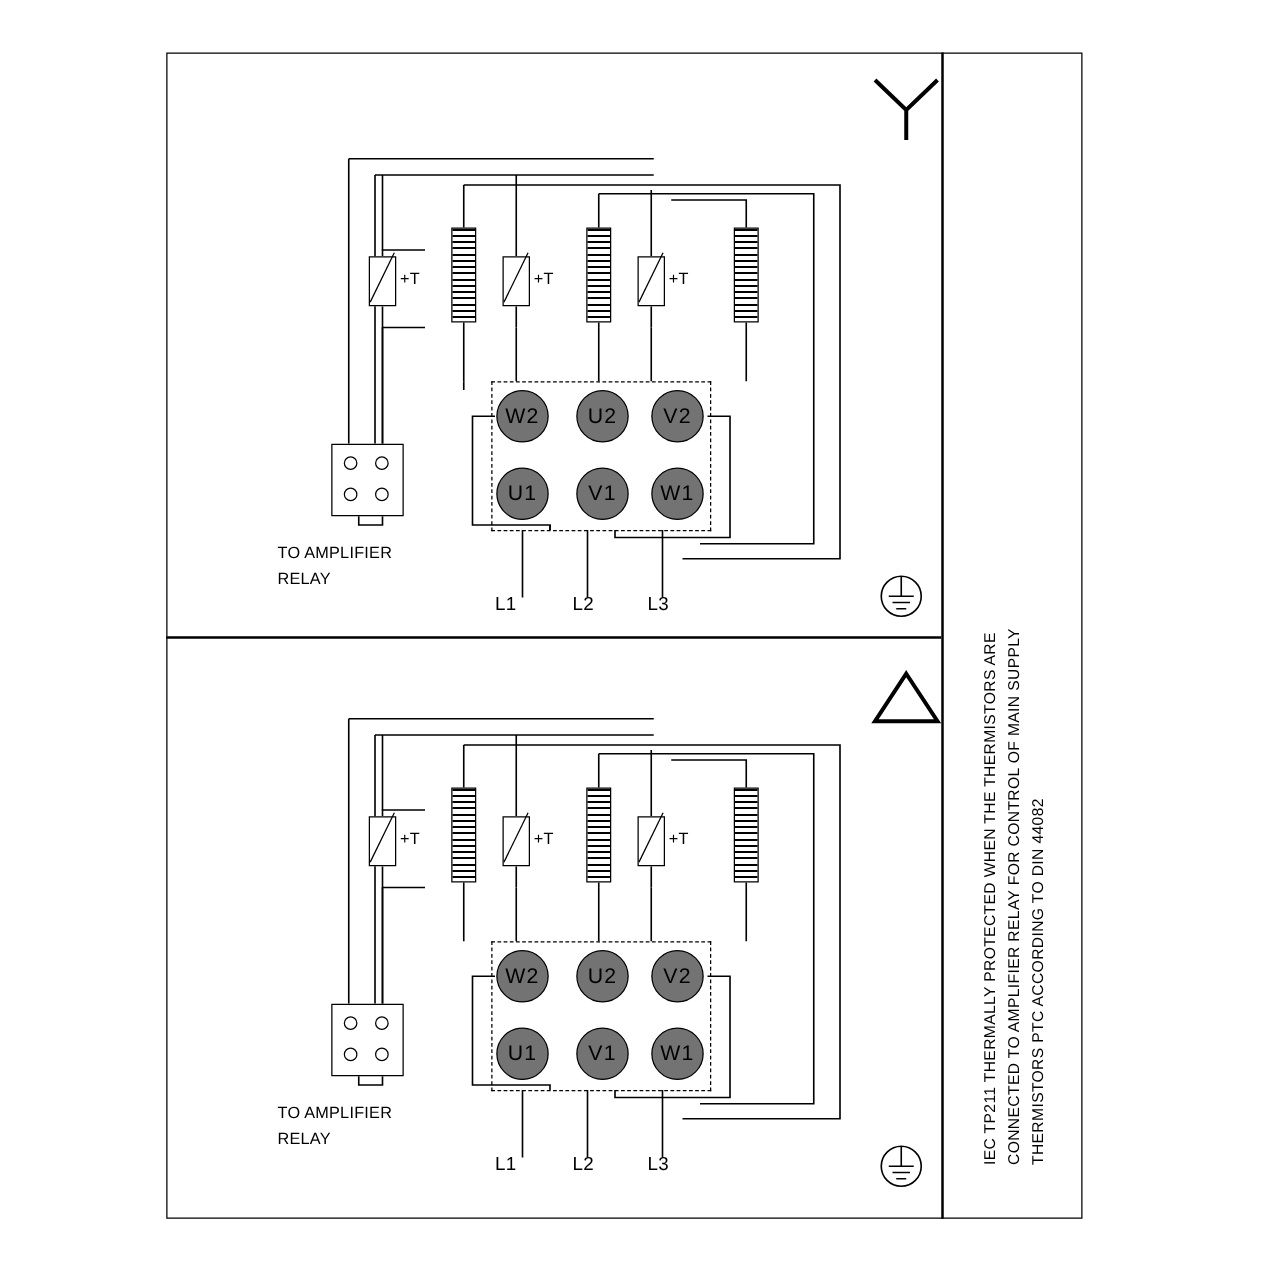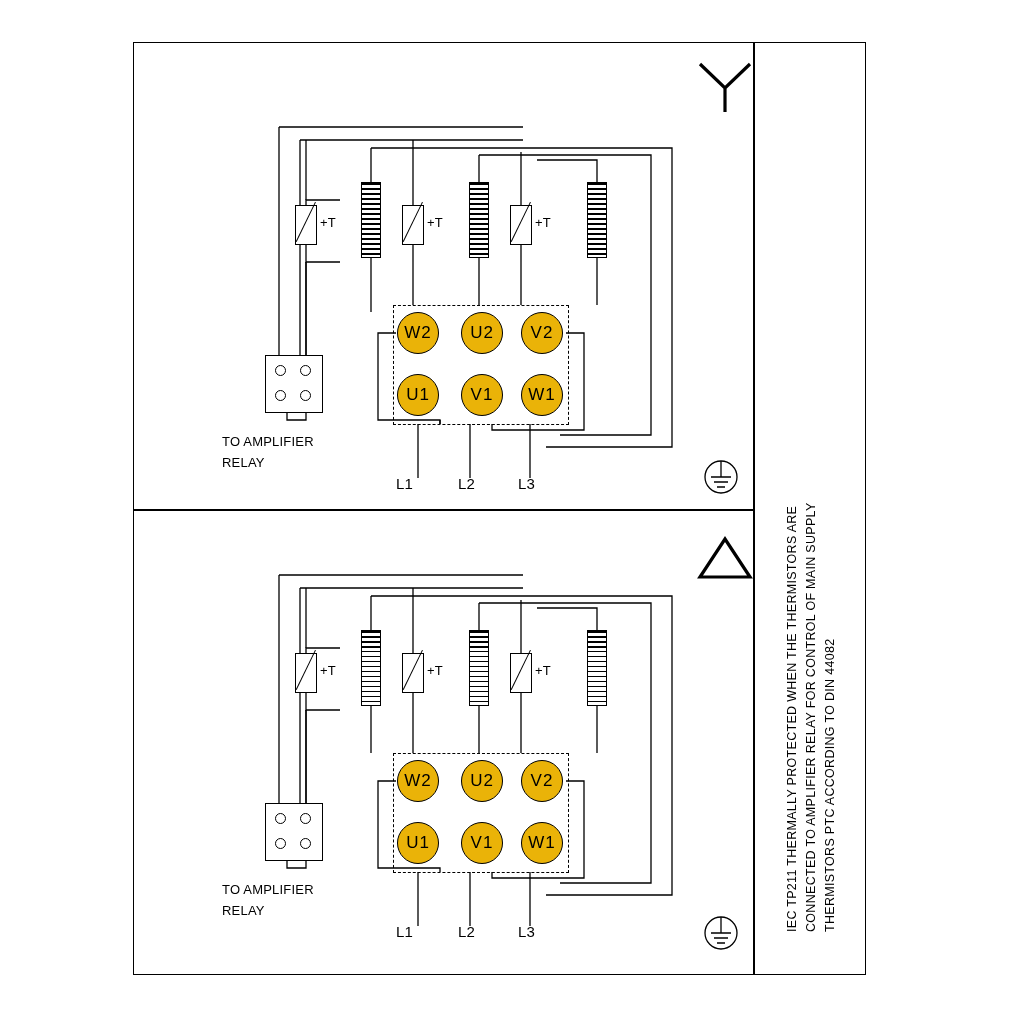--- a/index.html
+++ b/index.html
@@ -40,21 +40,21 @@
     position: absolute;
     width: 42px; height: 42px;
     border: 1.5px solid #000;
     border-radius: 50%;
     box-sizing: border-box;
     font-size: 17px;
     display: flex;
     align-items: center;
     justify-content: center;
     letter-spacing: 1px;
-    background: #eab308;
+    background: #737373;
   }
   .dashbox {
     position: absolute;
     border: 1.2px dashed #000;
     box-sizing: border-box;
   }
   .coilbox {
     position: absolute;
     border: 1.2px solid #000;
     box-sizing: border-box;

